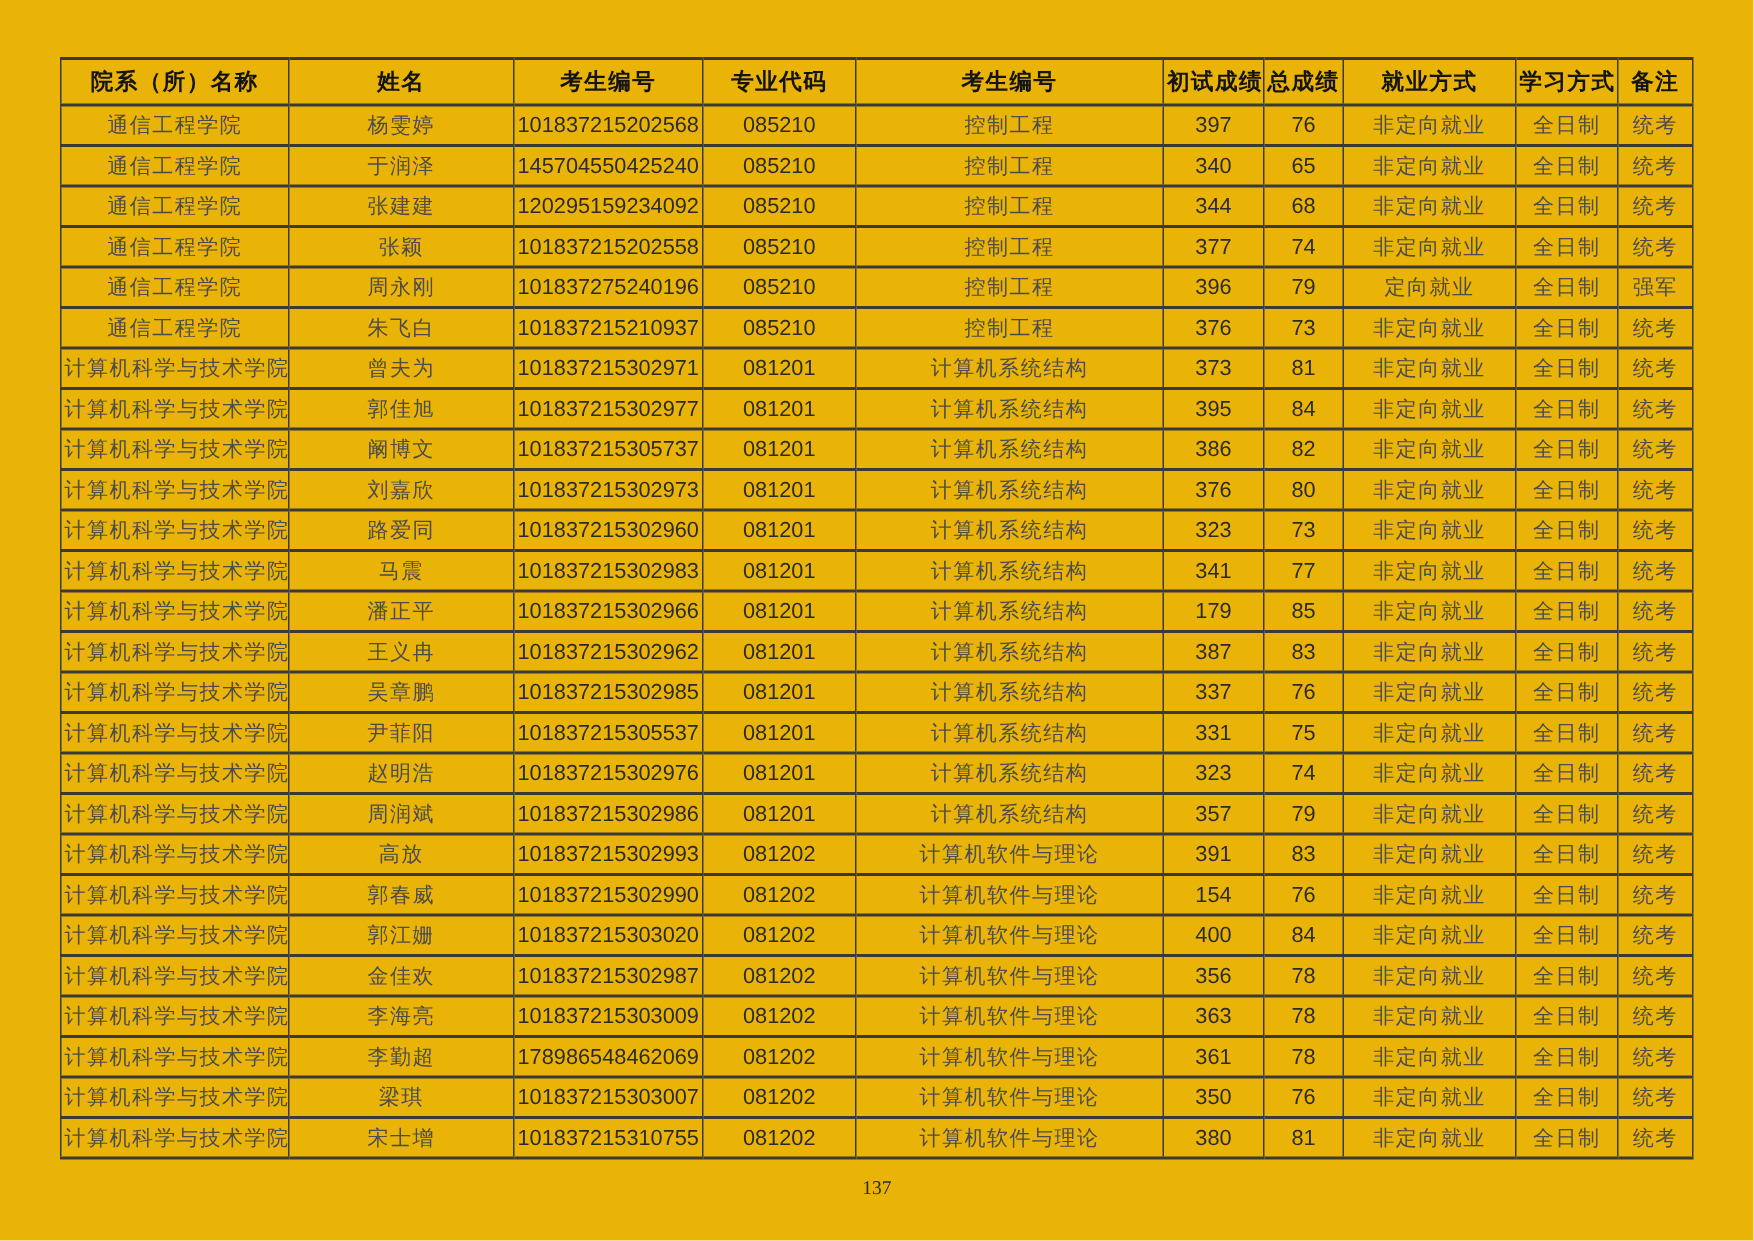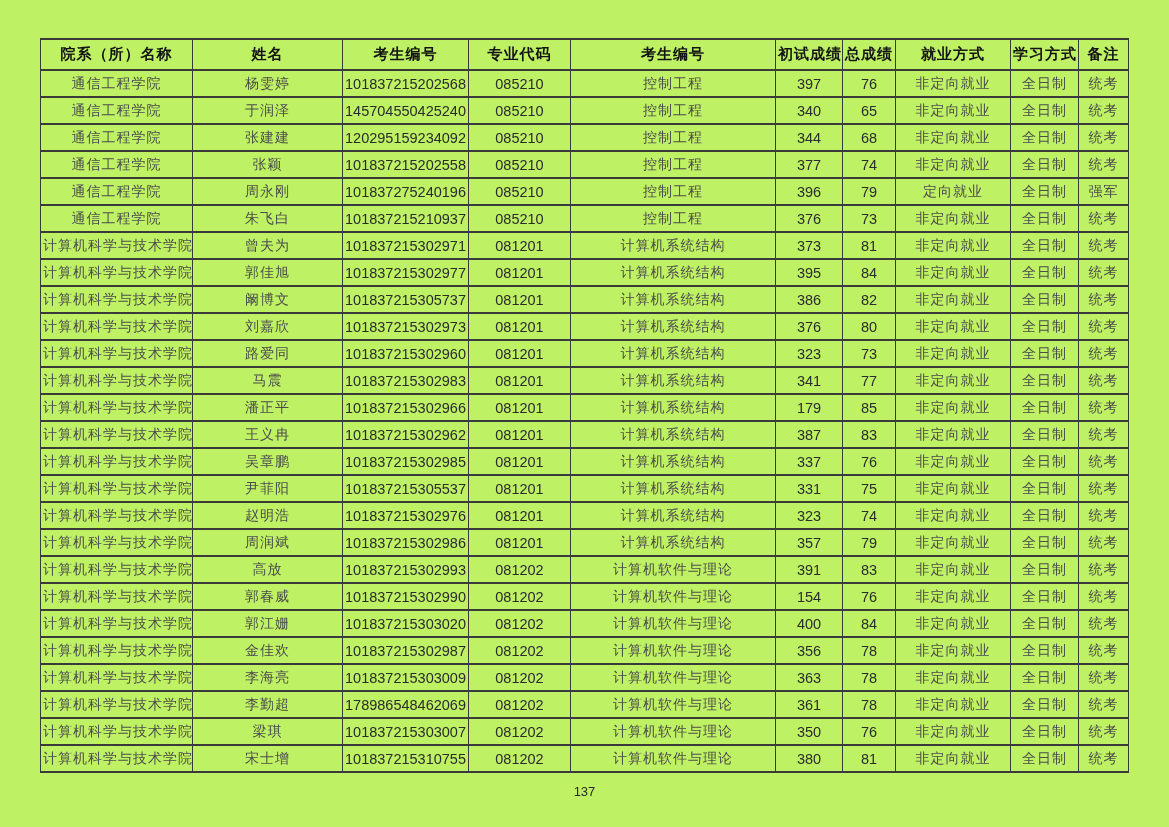--- a/index.html
+++ b/index.html
@@ -5,21 +5,21 @@
   html, body {
     margin: 0;
     padding: 0;
     background: #ffffff;
     font-family: "Liberation Serif", serif;
   }
   .page {
     position: relative;
     width: 1169px;
     height: 827px;
-    background: #bef264;
+    background: #eab308;
     overflow: hidden;
   }
   table.admission-table {
     position: absolute;
     left: 40px;
     top: 38px;
     width: 1088px;
     border-collapse: collapse;
     table-layout: fixed;
   }
@@ -55,21 +55,21 @@
     color: #2b2b2b;
     font-size: 14.5px;
     letter-spacing: 0;
   }
   .page-number {
     position: absolute;
     top: 784px;
     left: 0;
     width: 1169px;
     text-align: center;
-    font-family: Liberation Sans, sans-serif;
+    font-family: Liberation Serif, serif;
     font-size: 13px;
     color: #2b2b2b;
   }
 </style>
 </head>
 <body>
 
 <div class="page">
   <table class="admission-table">
     <colgroup>

